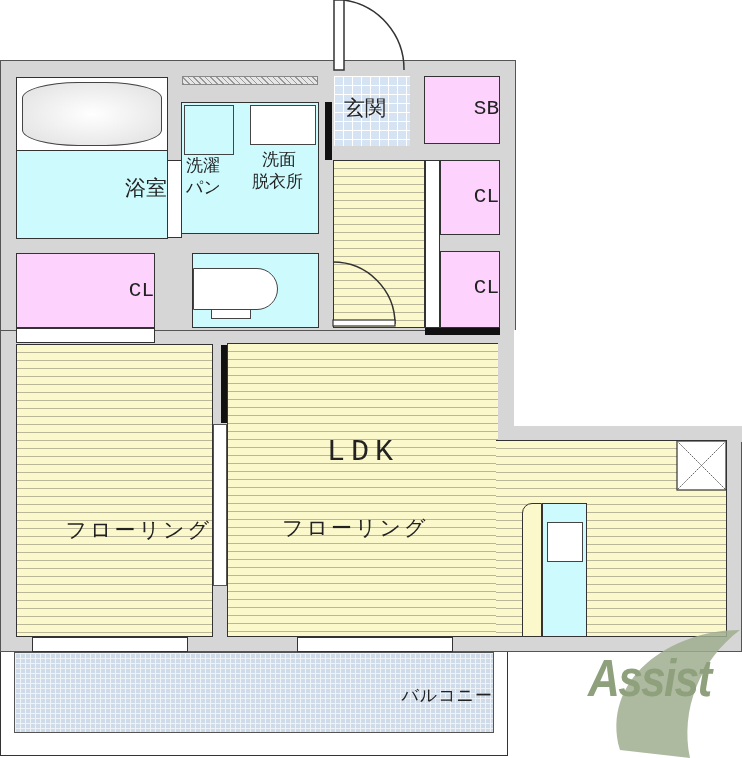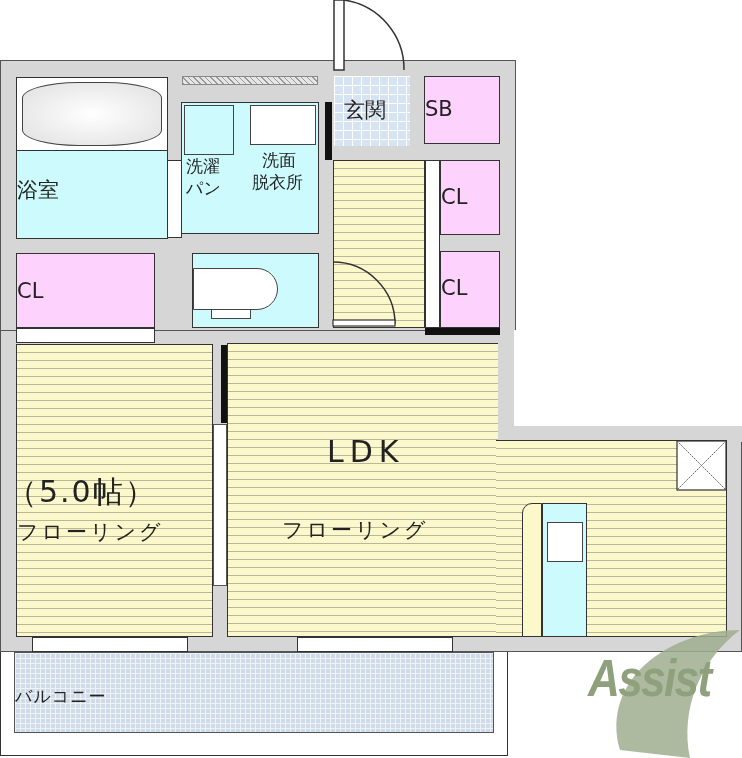--- a/index.html
+++ b/index.html
@@ -8,21 +8,21 @@
   .wall{background:#d6d6d6;}
   .outline{border:1.5px solid #555;}
   .room{border:1.5px solid #333;}
   .floor{background-color:#fbf8cc;background-image:repeating-linear-gradient(to bottom,transparent 0,transparent 7px,#b9b69a 7px,#b9b69a 8px);}
   .cyan{background:#cdfbfd;}
   .pink{background:#fdd2fd;}
   .tile{background-color:#d6e3f3;background-image:linear-gradient(#fff 1px,transparent 1px),linear-gradient(90deg,#fff 1px,transparent 1px);background-size:9px 9px;}
   .balc{background-color:#cfdbe8;background-image:linear-gradient(#eef3f8 1px,transparent 1px),linear-gradient(90deg,#eef3f8 1px,transparent 1px);background-size:5px 5px;border:1.5px solid #555;}
   .white{background:#fff;}
   .black{background:#111;}
-  .lbl{position:absolute;text-align:left;line-height:1.15;white-space:nowrap;}
+  .lbl{position:absolute;text-align:right;line-height:1.15;white-space:nowrap;font-family:Liberation Mono, monospace;}
   .big{font-size:30px;letter-spacing:6px;}
   .mid{font-size:21px;}
   .sm{font-size:17px;}
   .hatch{background:repeating-linear-gradient(45deg,#999 0,#999 1px,#e6e6e6 1px,#e6e6e6 4px);}
   .win{background:#fff;border:1.5px solid #333;}
   svg{position:absolute;overflow:visible;}
 </style>
 </head>
 <body>
 
@@ -83,21 +83,20 @@
 <div class="abs white" style="left:425px;top:160px;width:15px;height:168px;border:1px solid #333;"></div>
 <div class="abs room pink" style="left:440px;top:160px;width:60px;height:75px;">
   <div class="lbl mid" style="left:0;right:0;top:24px;">CL</div>
 </div>
 <div class="abs room pink" style="left:440px;top:251px;width:60px;height:77px;">
   <div class="lbl mid" style="left:0;right:0;top:24px;">CL</div>
 </div>
 <div class="abs black" style="left:425px;top:328px;width:75px;height:7px;"></div>
 
 <div class="abs room floor" style="left:16px;top:344px;width:197px;height:293px;">
-  <div class="lbl big" style="left:-10px;right:0;top:130px;letter-spacing:2px;">（5.0帖）</div>
   <div class="lbl mid" style="left:0;right:0;top:175px;letter-spacing:3px;">フローリング</div>
 </div>
 <div class="abs black" style="left:221px;top:345px;width:7px;height:78px;"></div>
 <div class="abs white" style="left:213px;top:424px;width:14px;height:162px;border:1px solid #555;"></div>
 
 <div class="abs room floor" style="left:227px;top:343px;width:271px;height:294px;border-right:none;"></div>
 <div class="abs room floor" style="left:496px;top:440px;width:231px;height:197px;border-left:none;"></div>
 <div class="abs" style="left:227px;top:343px;width:271px;height:294px;">
   <div class="lbl big" style="left:100px;top:92px;">LDK</div>
   <div class="lbl mid" style="left:55px;top:175px;letter-spacing:3px;">フローリング</div>

